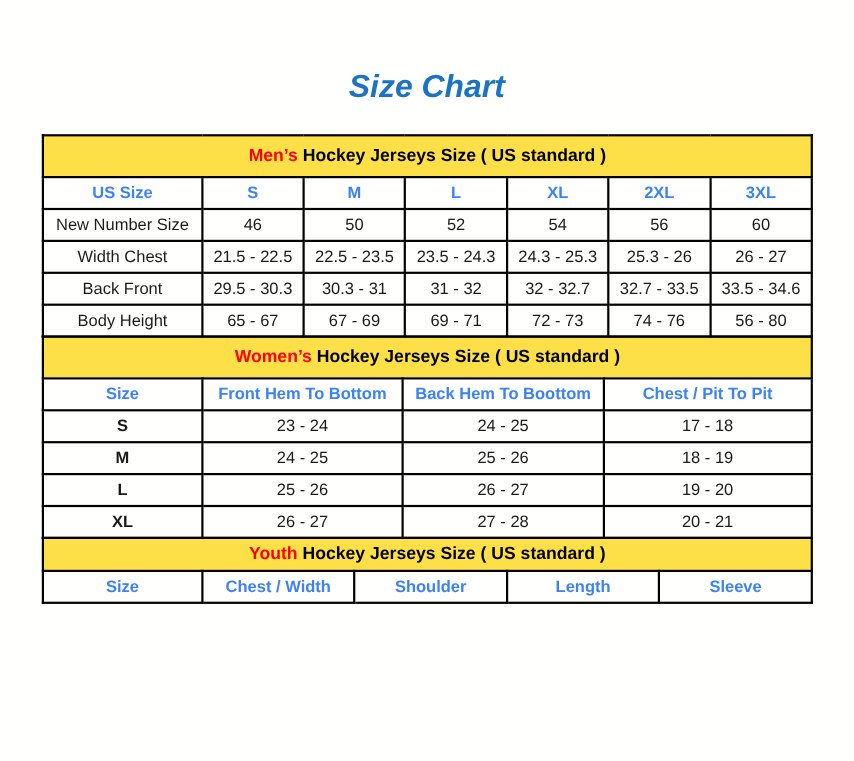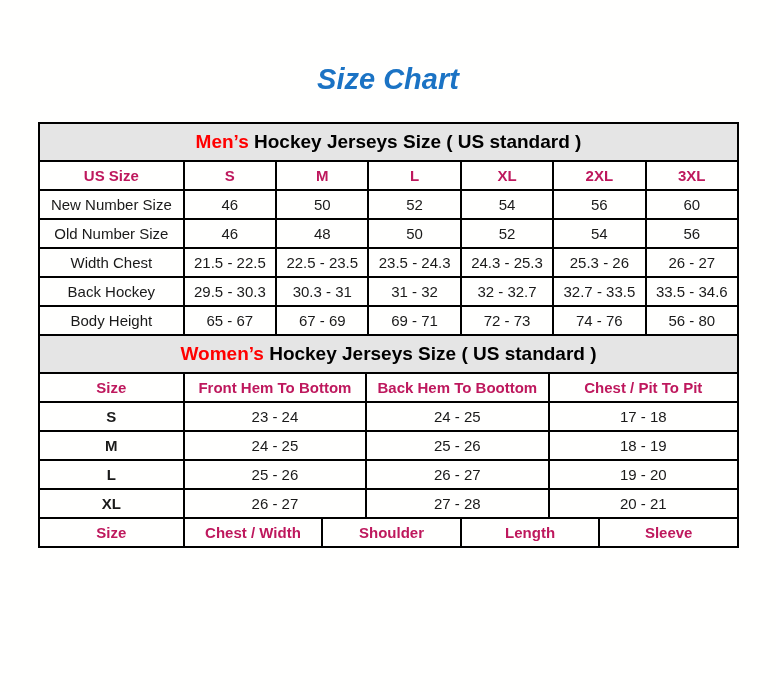--- a/index.html
+++ b/index.html
@@ -46,38 +46,38 @@
     text-align: center;
     vertical-align: middle;
     color: #1a1a1a;
     font-size: 15px;
     padding: 3px 2px;
     height: 21px;
     overflow: hidden;
     white-space: nowrap;
   }
   tr.band td {
-    background: #e5e5e5;
-    font-weight: 700;
-    font-size: 19px;
+    background: #fde047;
+    font-weight: 700;
+    font-size: 16px;
     color: #000000;
     height: 26px;
     padding: 5px 2px;
     margin-top: 44px;
   }
   tr.band.band-sm td {
     height: 20px;
     padding: 4px 2px;
   }
   tr.band .hl {
     color: #ff0000;
   }
   tr.head th {
     font-weight: 700;
-    color: #be185d;
+    color: #3b82f6;
   }
   td.row-label {
     font-weight: 400;
   }
   td.row-label.bold {
     font-weight: 700;
   }
   .squiggle {
     text-decoration-style: wavy;
     text-decoration-color: #e0402e;
@@ -127,39 +127,30 @@
         <tr>
           <td class="row-label">New Number Size</td>
           <td>46</td>
           <td>50</td>
           <td>52</td>
           <td>54</td>
           <td>56</td>
           <td>60</td>
         </tr>
         <tr>
-          <td class="row-label">Old Number Size</td>
-          <td>46</td>
-          <td>48</td>
-          <td>50</td>
-          <td>52</td>
-          <td>54</td>
-          <td>56</td>
-        </tr>
-        <tr>
           <td class="row-label">Width Chest</td>
           <td>21.5 - 22.5</td>
           <td>22.5 - 23.5</td>
           <td>23.5 - 24.3</td>
           <td>24.3 - 25.3</td>
           <td>25.3 - 26</td>
           <td>26 - 27</td>
         </tr>
         <tr>
-          <td class="row-label">Back Hockey</td>
+          <td class="row-label">Back Front</td>
           <td>29.5 - 30.3</td>
           <td>30.3 - 31</td>
           <td>31 - 32</td>
           <td>32 - 32.7</td>
           <td>32.7 - 33.5</td>
           <td>33.5 - 34.6</td>
         </tr>
         <tr>
           <td class="row-label">Body Height</td>
           <td>65 - 67</td>
@@ -218,20 +209,23 @@
 
     <table class="tbl">
       <colgroup>
         <col class="c-label">
           <col class="c-youth">
           <col class="c-youth">
           <col class="c-youth">
           <col class="c-youth">
       </colgroup>
       <tbody>
+        <tr class="band band-sm">
+          <td colspan="5"><span class="hl">Youth</span> <span>Hockey Jerseys Size ( US standard )</span></td>
+        </tr>
         <tr class="head">
           <th>Size</th>
           <th>Chest / Width</th>
           <th>Shoulder</th>
           <th>Length</th>
           <th>Sleeve</th>
         </tr>
       </tbody>
     </table>
 

